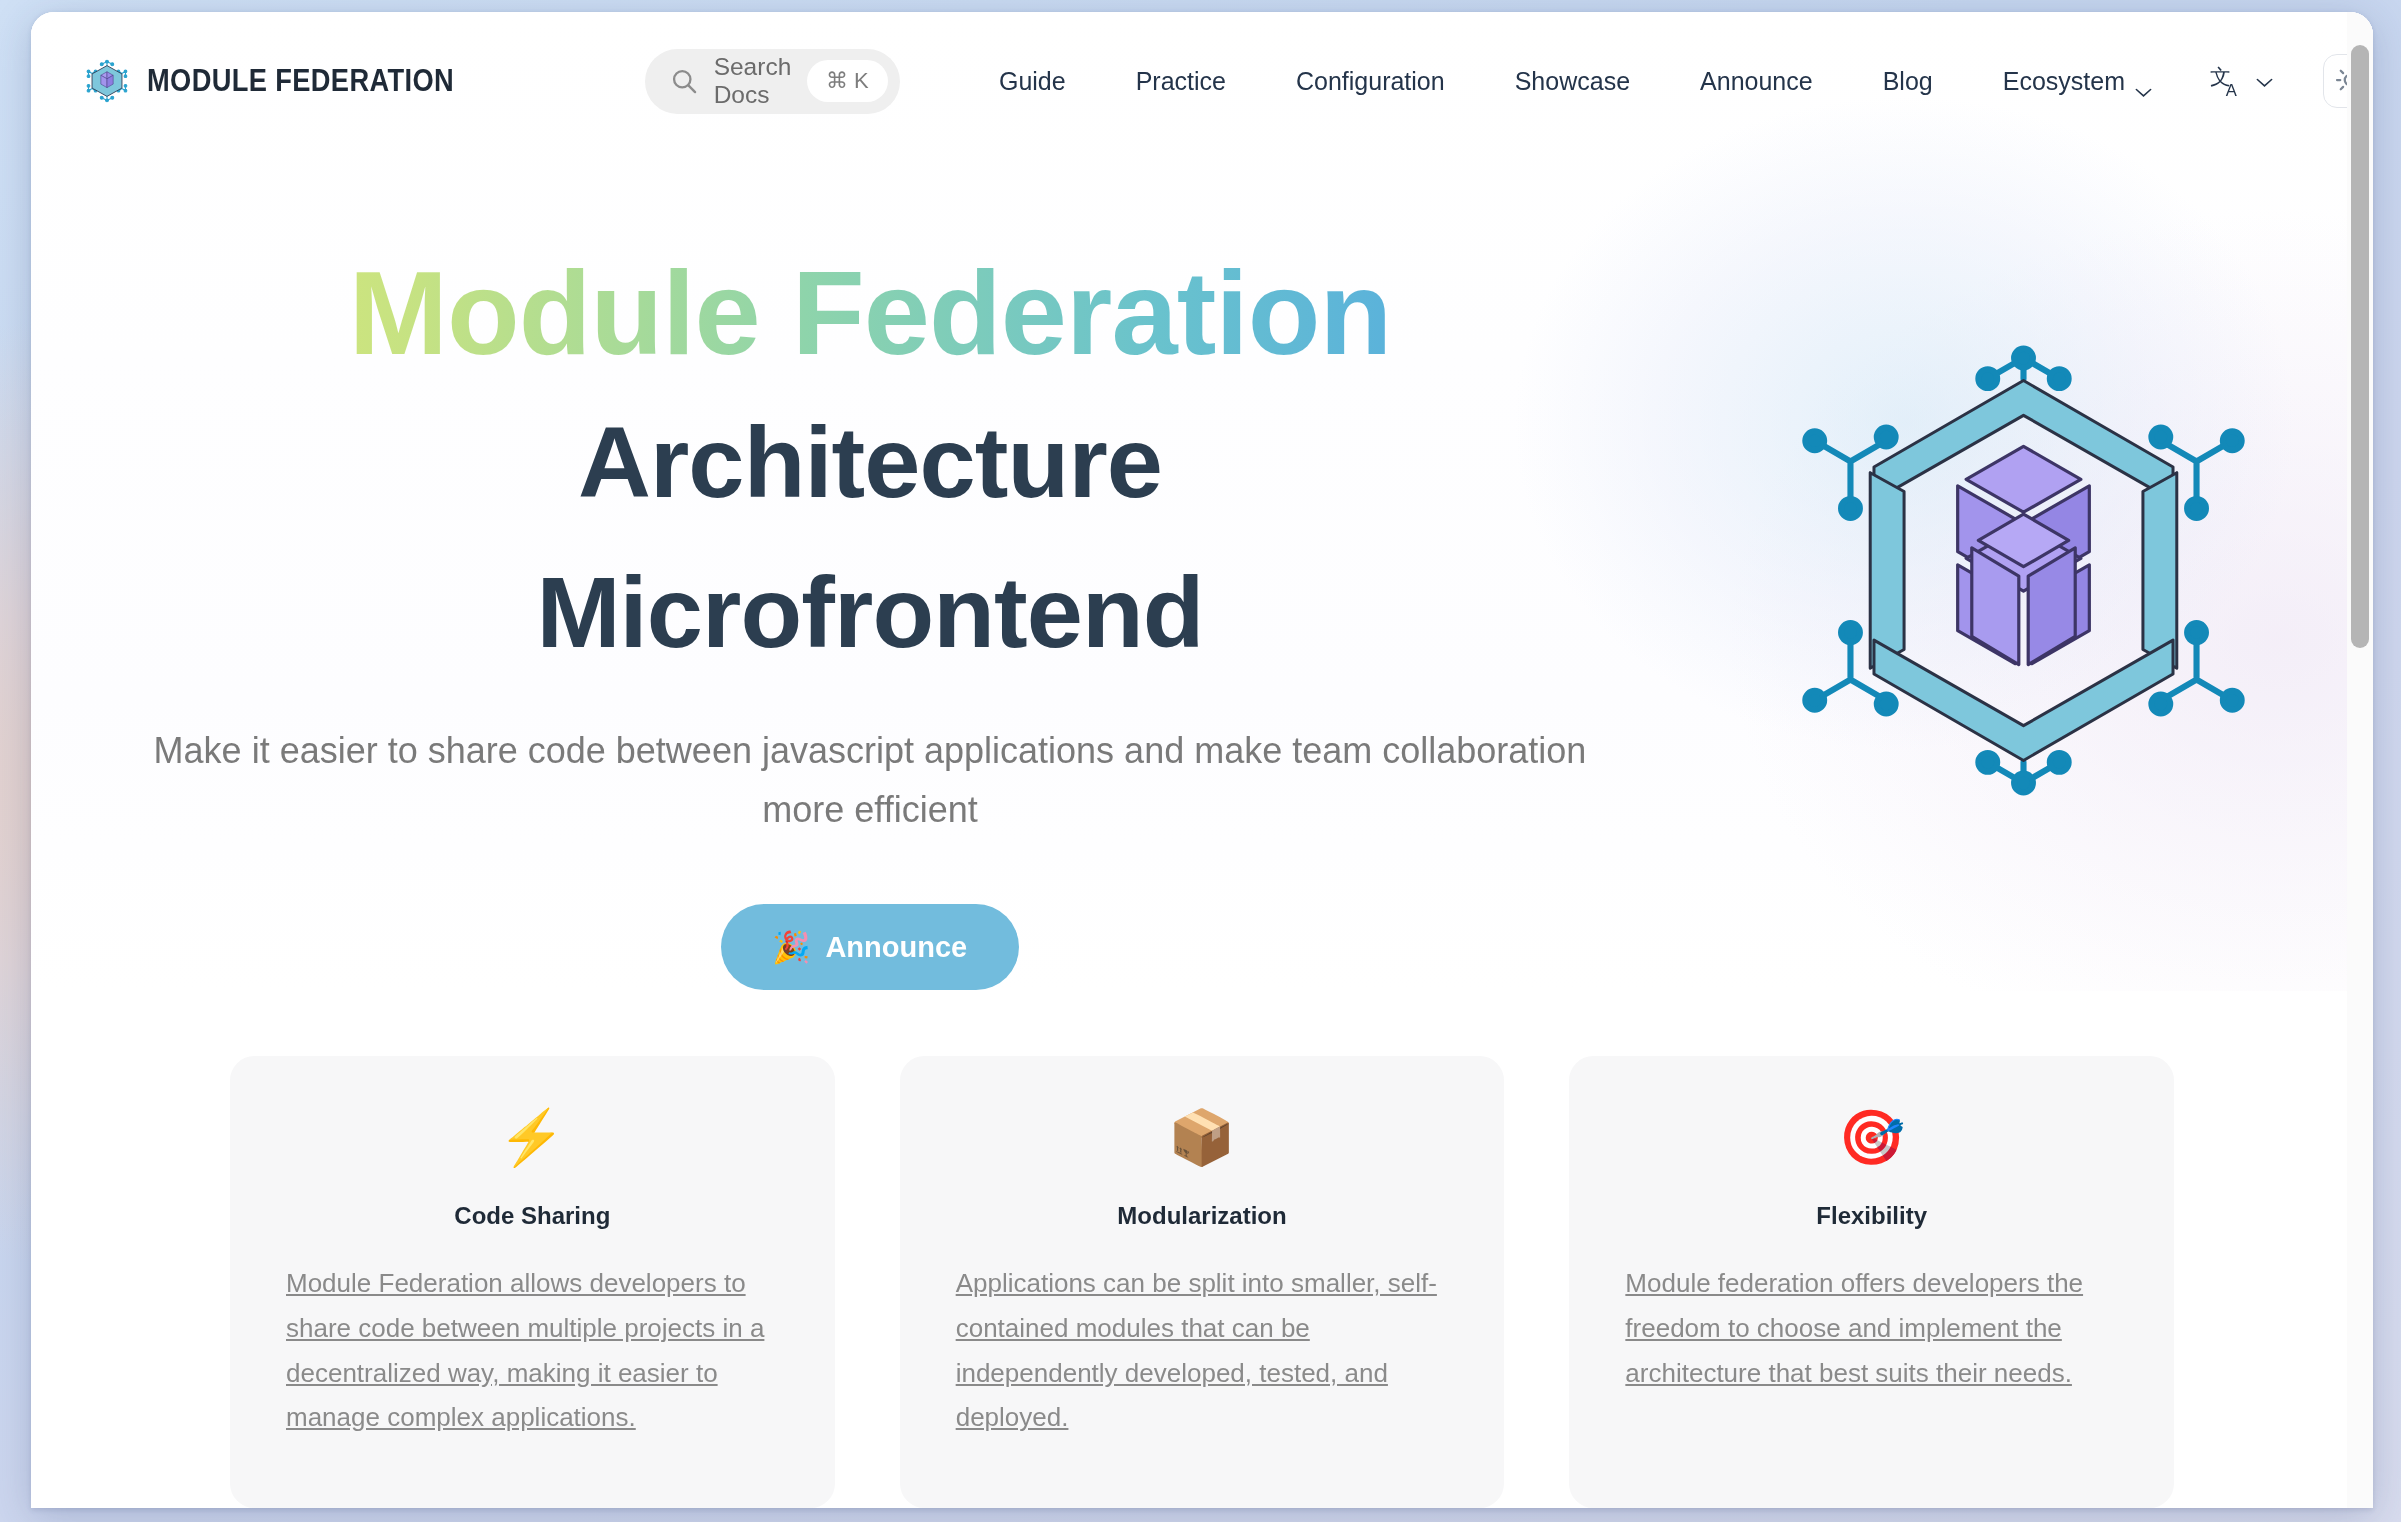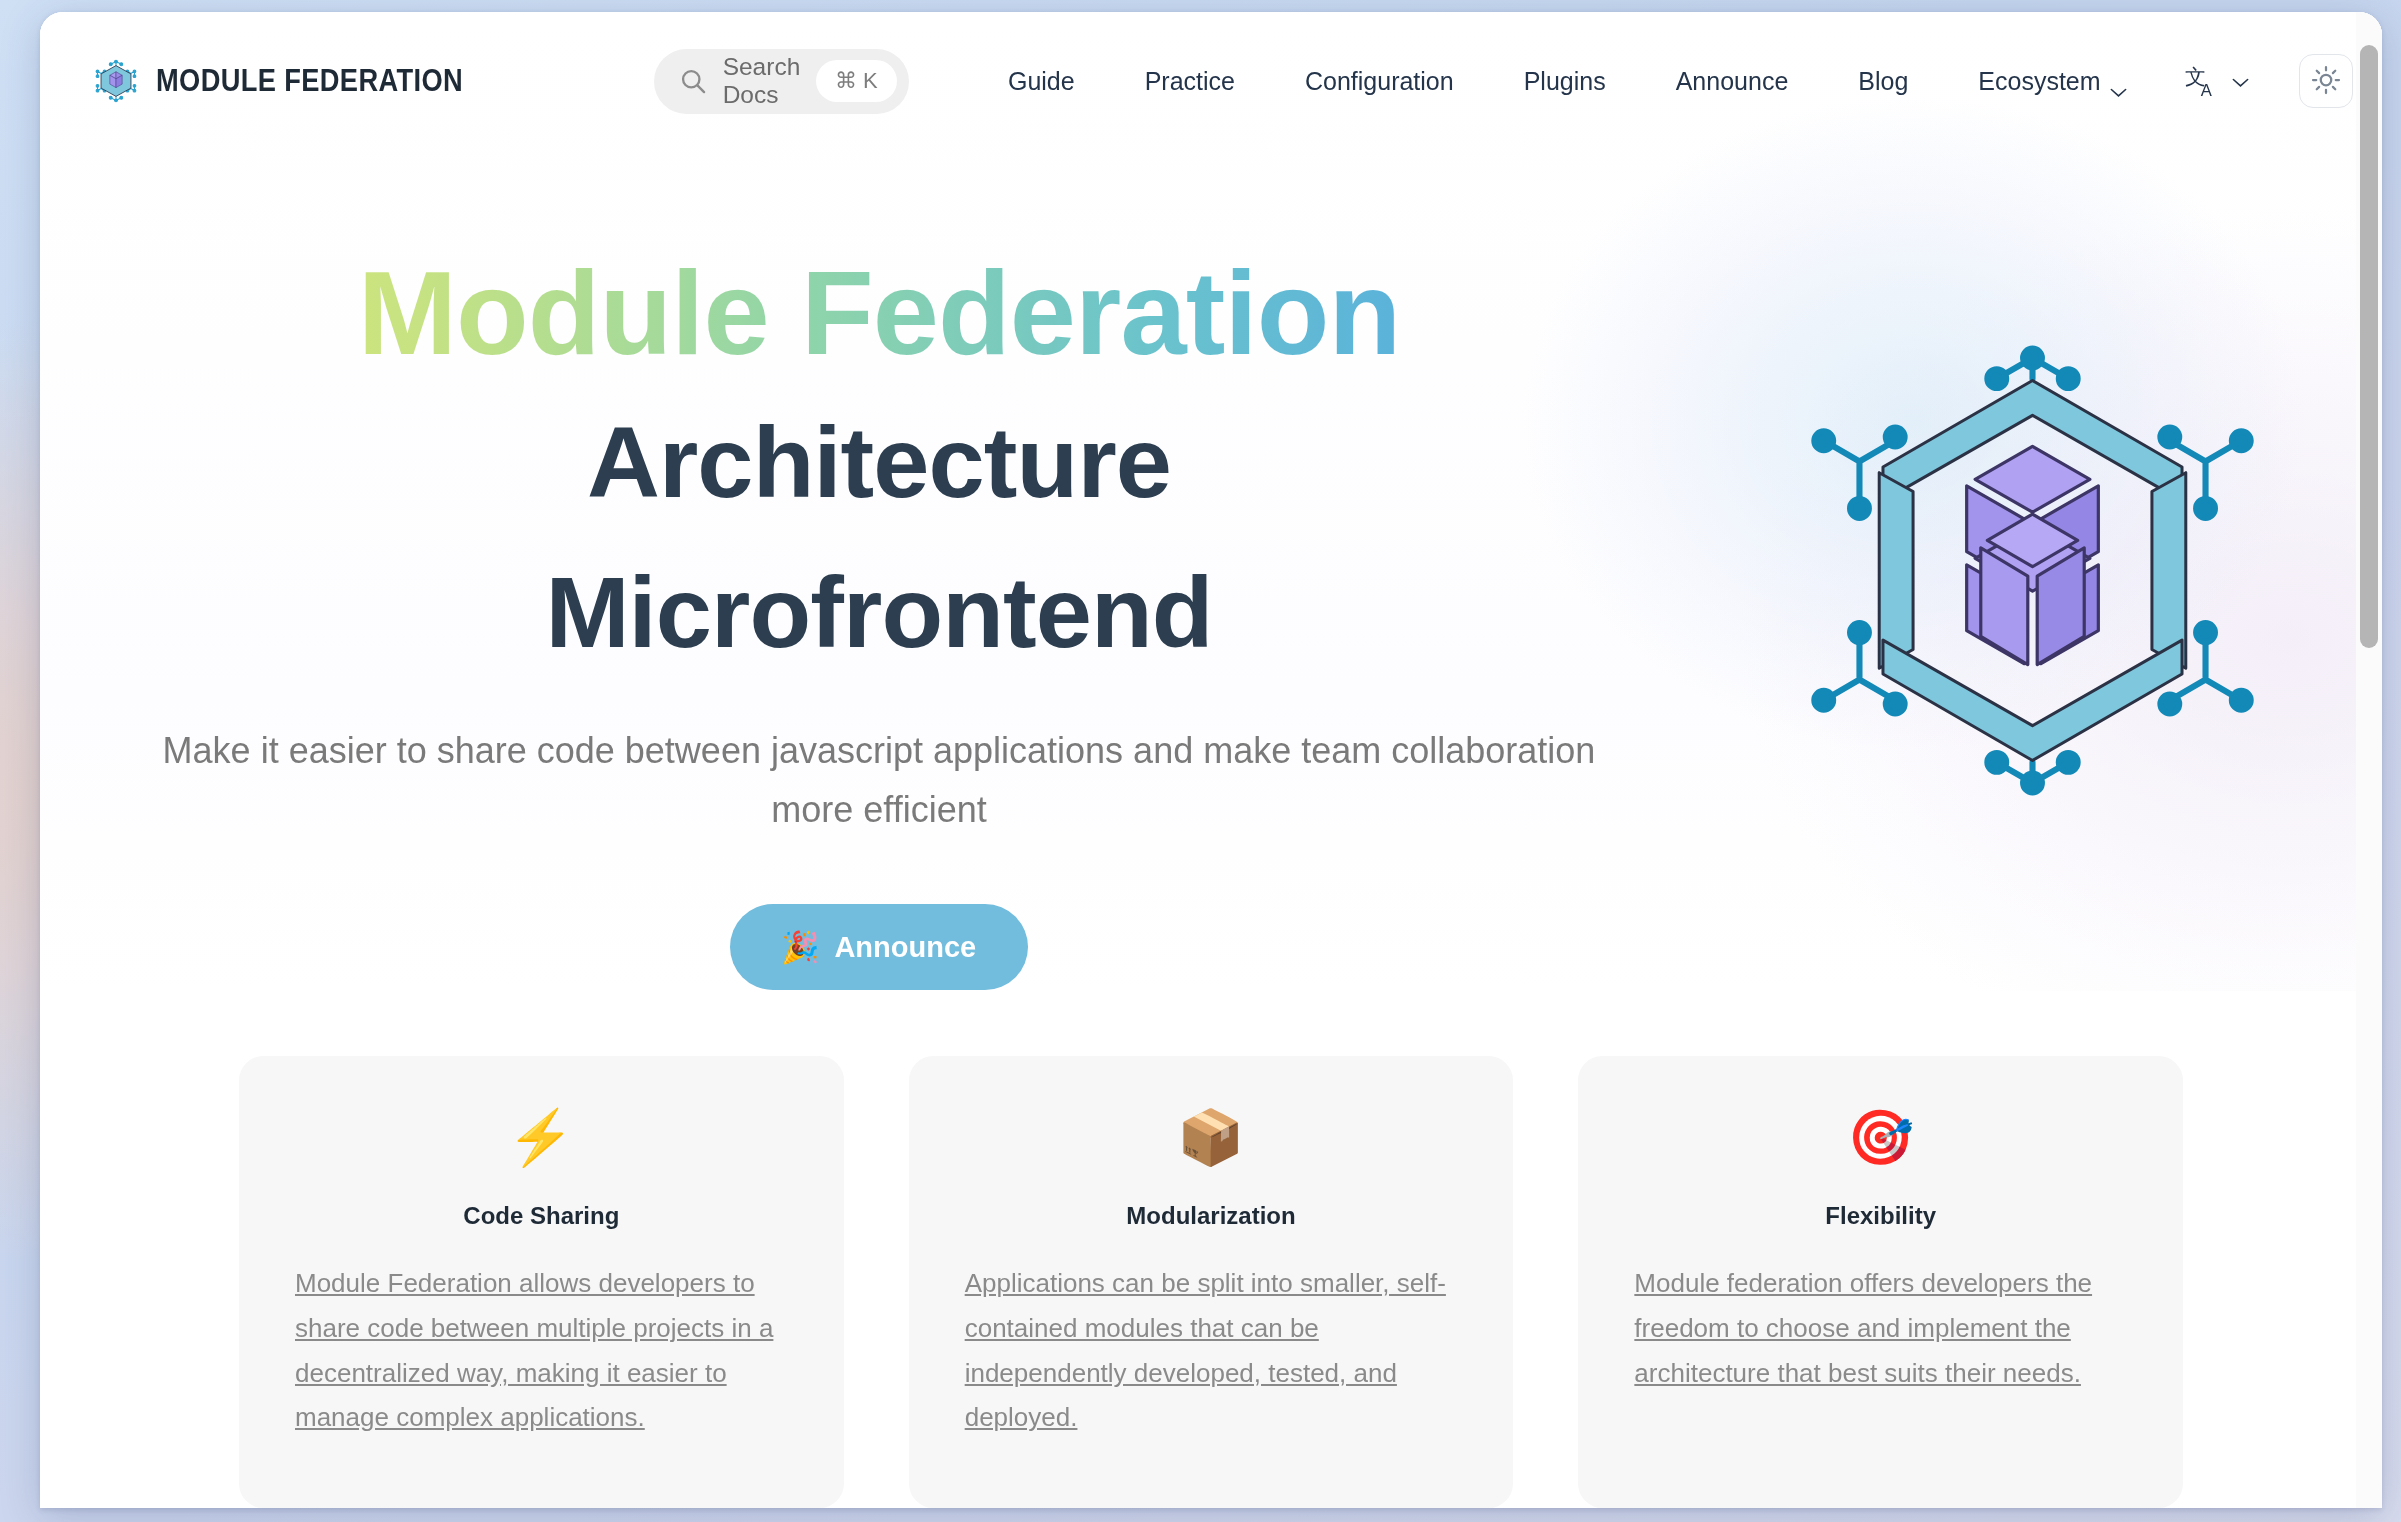--- a/index.html
+++ b/index.html
@@ -9,21 +9,21 @@
   }
   body {
     background:
       radial-gradient(ellipse 1049px 786px at 8% 52%, #e8cfc4 0%, #dfd4d8 28%, rgba(214,220,240,0) 62%),
       linear-gradient(155deg, #cfe0f5 0%, #c5d6ef 35%, #cdd6ee 60%, #d8dcee 100%);
     position:relative;
   }
 
   
   #browser-window{
-    position:absolute; left:40px; top:12.2px;
+    position:absolute; left:31px; top:12.2px;
     width:2342px; height:1496px;
     background:#ffffff;
     border-radius:23px 23px 0 0;
     box-shadow:0 8.7px 40px rgba(40,60,110,.22), 0 1.7px 5.2px rgba(40,60,110,.14);
     overflow:hidden;
   }
   #page-scroll{
     position:absolute; inset:0;
     background:#ffffff;
     overflow:hidden;
@@ -222,21 +222,21 @@
         <div class="nav-link">
           <span>Guide</span>
         </div>
         <div class="nav-link">
           <span>Practice</span>
         </div>
         <div class="nav-link">
           <span>Configuration</span>
         </div>
         <div class="nav-link">
-          <span>Plugins</span>
+          <span>Showcase</span>
         </div>
         <div class="nav-link">
           <span>Announce</span>
         </div>
         <div class="nav-link">
           <span>Blog</span>
         </div>
         <div class="nav-link">
           <span>Ecosystem</span>
           <span class="chev">

